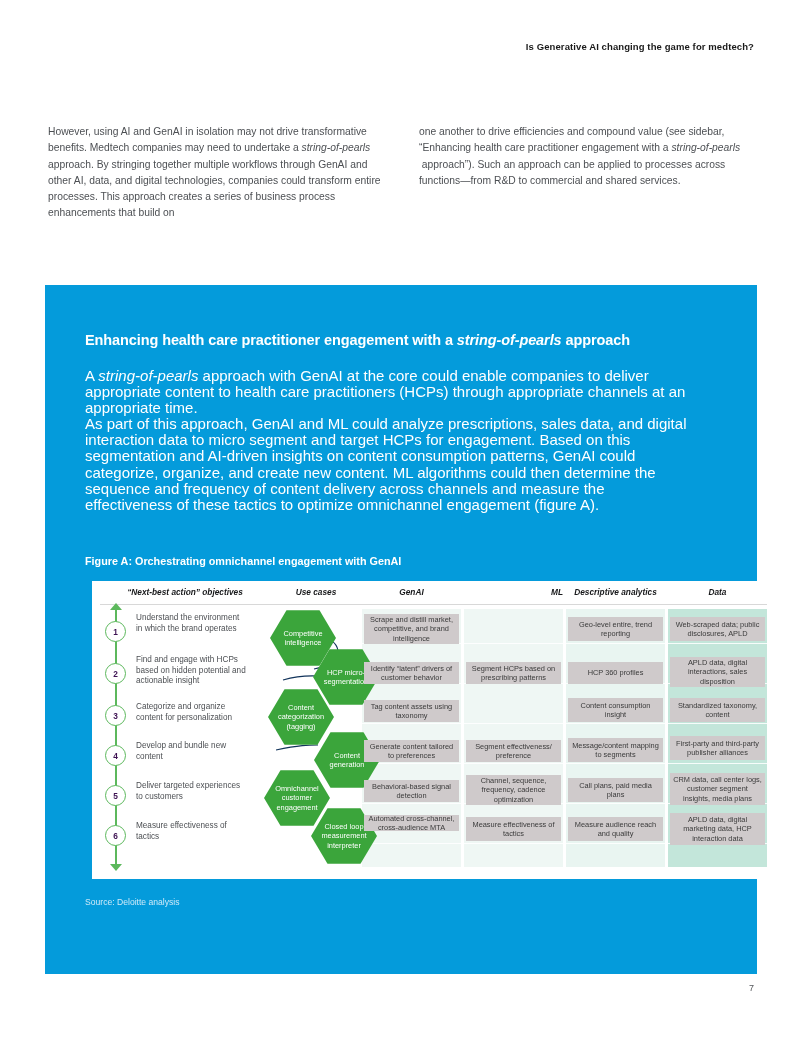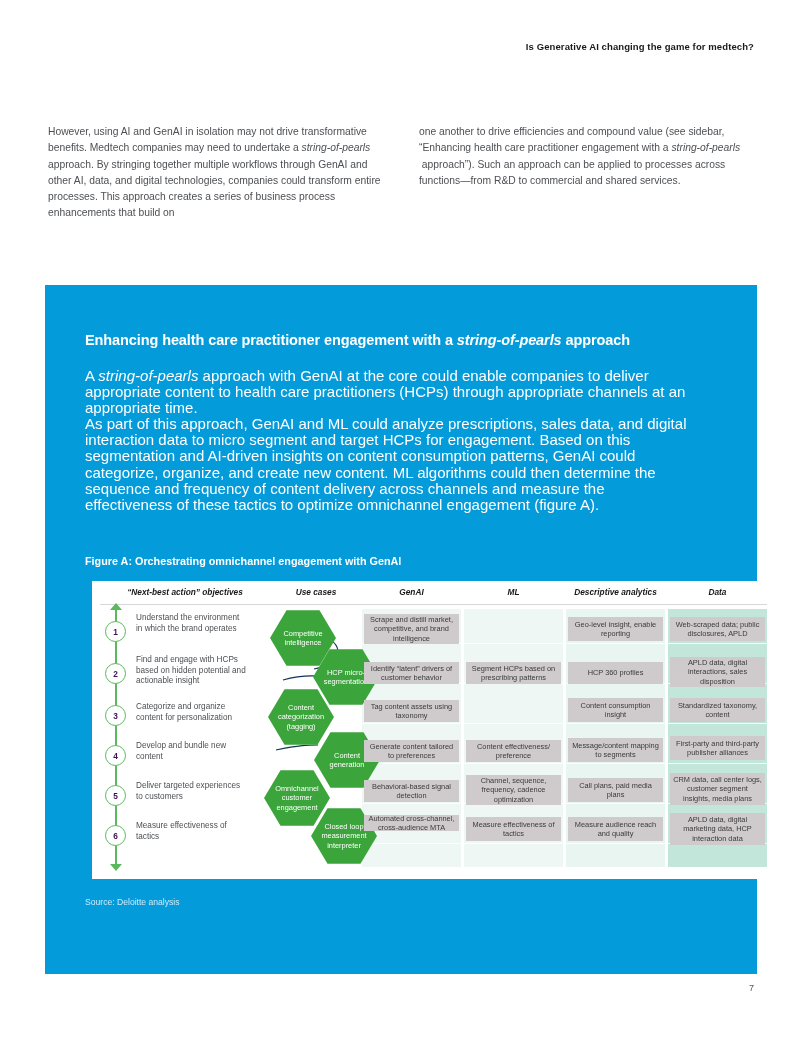--- a/index.html
+++ b/index.html
@@ -106,21 +106,21 @@
     top: 6px;
     font-size: 8.3px;
     font-style: italic;
     font-weight: bold;
     color: #17181a;
     text-align: center;
   }
   .col-head.h-obj  { left: 8px;   width: 170px; }
   .col-head.h-uc   { left: 182px; width: 84px; }
   .col-head.h-gen  { left: 270px; width: 99px; }
-  .col-head.h-ml   { left: 372px; width: 99px; }
+  .col-head.h-ml   { left: 372px; width: 99px; text-align: right; }
   .col-head.h-desc { left: 474px; width: 99px; }
   .col-head.h-data { left: 576px; width: 99px; }
 
   .head-rule {
     position: absolute;
     left: 8px; top: 23px; width: 667px; height: 1px;
     background: #d8d8d8;
   }
 
   
@@ -307,25 +307,25 @@
     <div class="hex" style="left:219px; top:226px">Closed loop measurement interpreter</div>
 
     <div class="cell c-gen" style="top:33px; height:30px">Scrape and distill market, competitive, and brand intelligence</div>
     <div class="cell c-gen" style="top:81px; height:22px">Identify “latent” drivers of customer behavior</div>
     <div class="cell c-gen" style="top:119px; height:22px">Tag content assets using taxonomy</div>
     <div class="cell c-gen" style="top:159px; height:22px">Generate content tailored to preferences</div>
     <div class="cell c-gen" style="top:199px; height:22px">Behavioral-based signal detection</div>
     <div class="cell c-gen" style="top:234px; height:16px">Automated cross-channel, cross-audience MTA</div>
 
     <div class="cell c-ml" style="top:81px; height:22px">Segment HCPs based on prescribing patterns</div>
-    <div class="cell c-ml" style="top:159px; height:22px">Content effectiveness/ preference</div>
+    <div class="cell c-ml" style="top:159px; height:22px">Segment effectiveness/ preference</div>
     <div class="cell c-ml" style="top:194px; height:30px">Channel, sequence, frequency, cadence optimization</div>
     <div class="cell c-ml" style="top:236px; height:24px">Measure effectiveness of tactics</div>
 
-    <div class="cell c-desc" style="top:36px; height:24px">Geo-level insight, enable reporting</div>
+    <div class="cell c-desc" style="top:36px; height:24px">Geo-level entire, trend reporting</div>
     <div class="cell c-desc" style="top:81px; height:22px">HCP 360 profiles</div>
     <div class="cell c-desc" style="top:117px; height:24px">Content consumption insight</div>
     <div class="cell c-desc" style="top:157px; height:24px">Message/content mapping to segments</div>
     <div class="cell c-desc" style="top:197px; height:24px">Call plans, paid media plans</div>
     <div class="cell c-desc" style="top:236px; height:24px">Measure audience reach and quality</div>
 
     <div class="cell c-data" style="top:36px; height:24px">Web-scraped data; public disclosures, APLD</div>
     <div class="cell c-data" style="top:76px; height:30px">APLD data, digital interactions, sales disposition</div>
     <div class="cell c-data" style="top:117px; height:24px">Standardized taxonomy, content</div>
     <div class="cell c-data" style="top:155px; height:24px">First-party and third-party publisher alliances</div>

